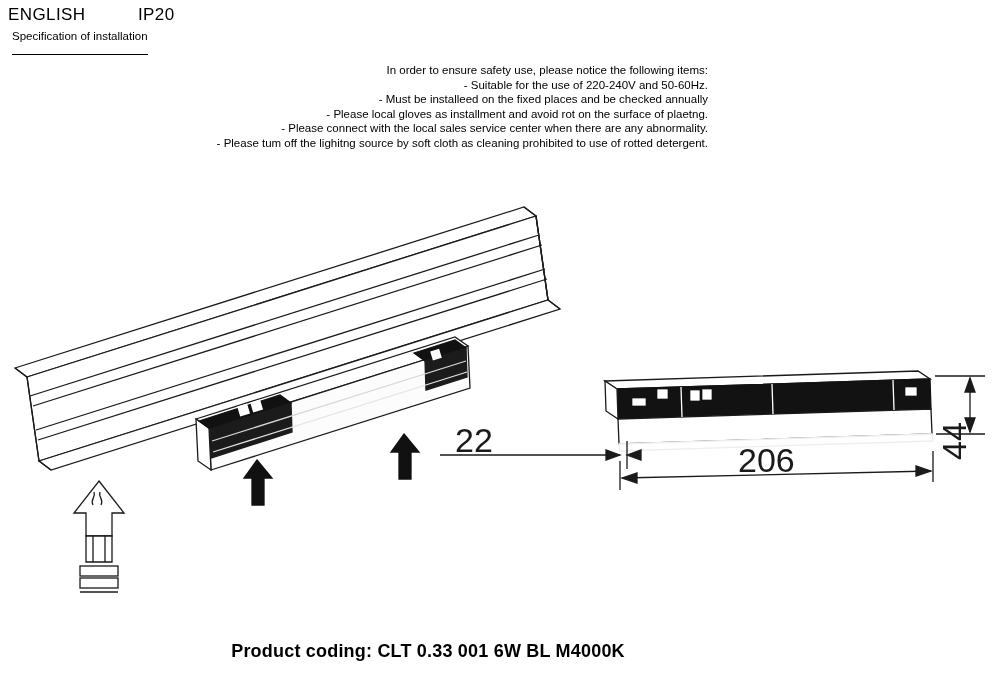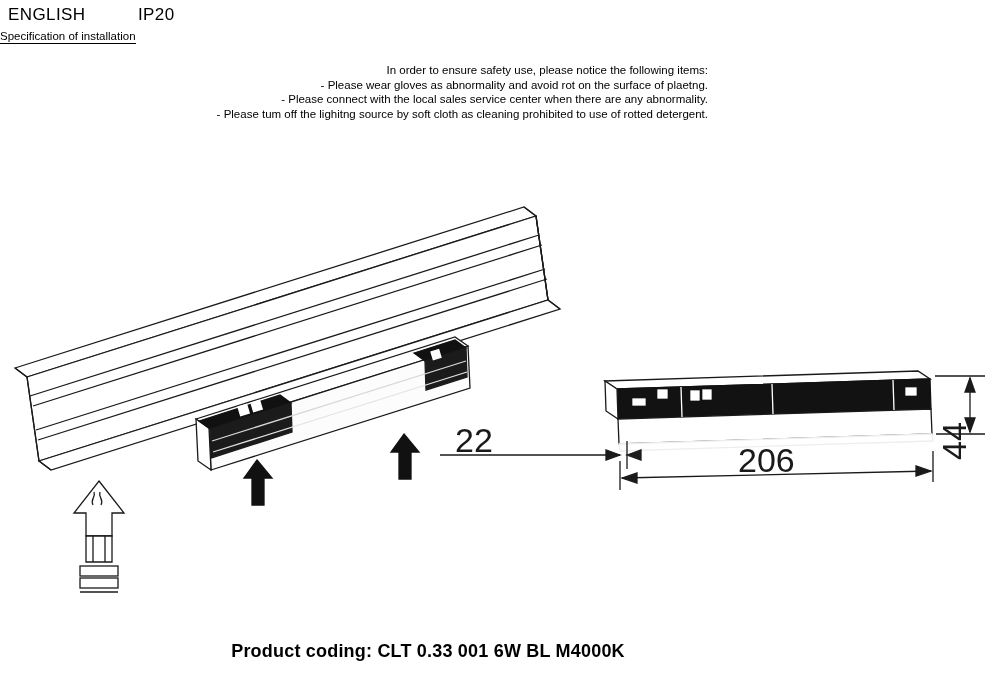--- a/index.html
+++ b/index.html
@@ -38,24 +38,24 @@
   }
   .ip-code {
     position: absolute;
     left: 130px;
     top: 0;
     font-size: 17px;
     letter-spacing: 0.4px;
   }
   .spec-title {
     position: absolute;
-    left: 0;
+    left: 12px;
     top: 30px;
     font-size: 11.5px;
-    padding-bottom: 1px;
+    padding-bottom: 12px;
     border-bottom: 1px solid #000;
     display: inline-block;
   }
   .notes {
     position: absolute;
     left: 8px;
     top: 63px;
     width: 700px;
     text-align: right;
   }
@@ -96,21 +96,23 @@
 
   <div class="header-row">
     <span class="lang">ENGLISH</span>
     <span class="ip-code">IP20</span>
   </div>
 
   <div class="spec-title">Specification of installation</div>
 
   <div class="notes">
     <div>In order to ensure safety use, please notice the following items:</div>
-    <div>- Please wear gloves as abnormality and avoid rot on the surface of plaetng.</div>
+    <div>- Suitable for the use of 220-240V and 50-60Hz.</div>
+    <div>- Must be installeed on the fixed places and be checked annually</div>
+    <div>- Please local gloves as installment and avoid rot on the surface of plaetng.</div>
     <div>- Please connect with the local sales service center when there are any abnormality.</div>
     <div>- Please tum off the lighitng source by soft cloth as cleaning prohibited to use of rotted detergent.</div>
   </div>
 
   <svg class="draw" viewBox="0 0 1000 690">
 
     <g fill="none" stroke="#1a1a1a" stroke-width="1.3" stroke-linejoin="miter">
 
       <g>
 

